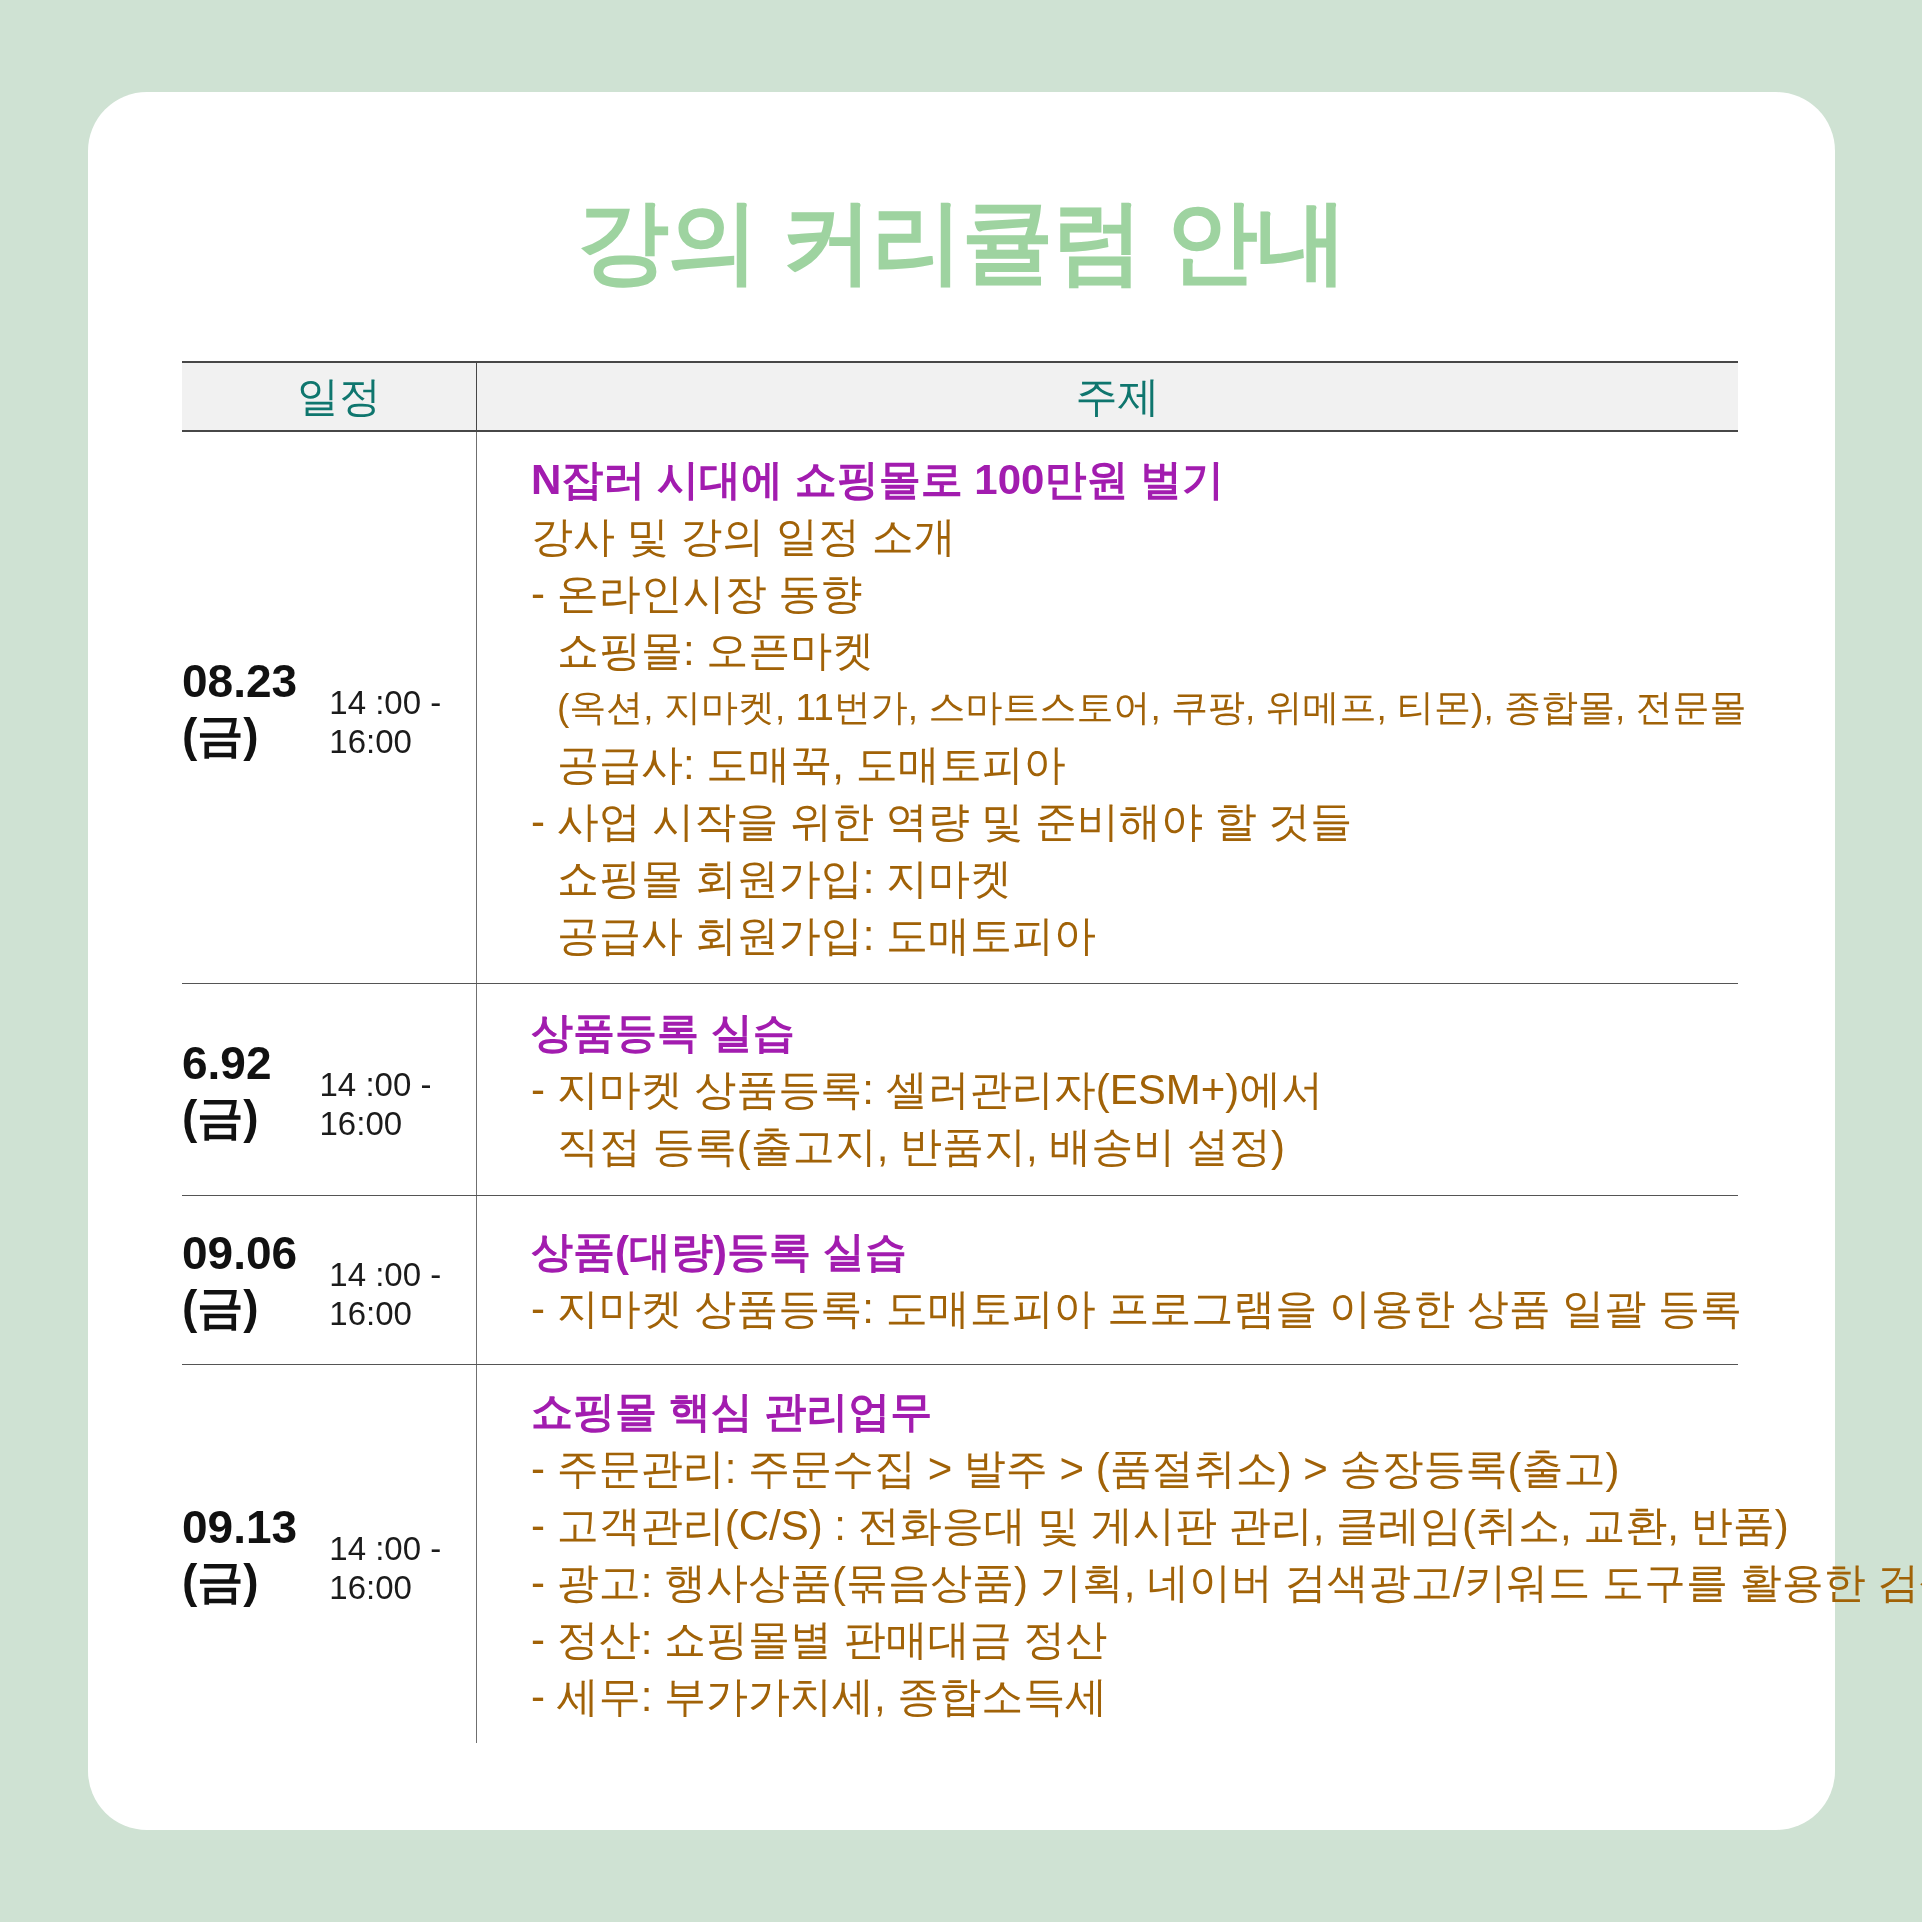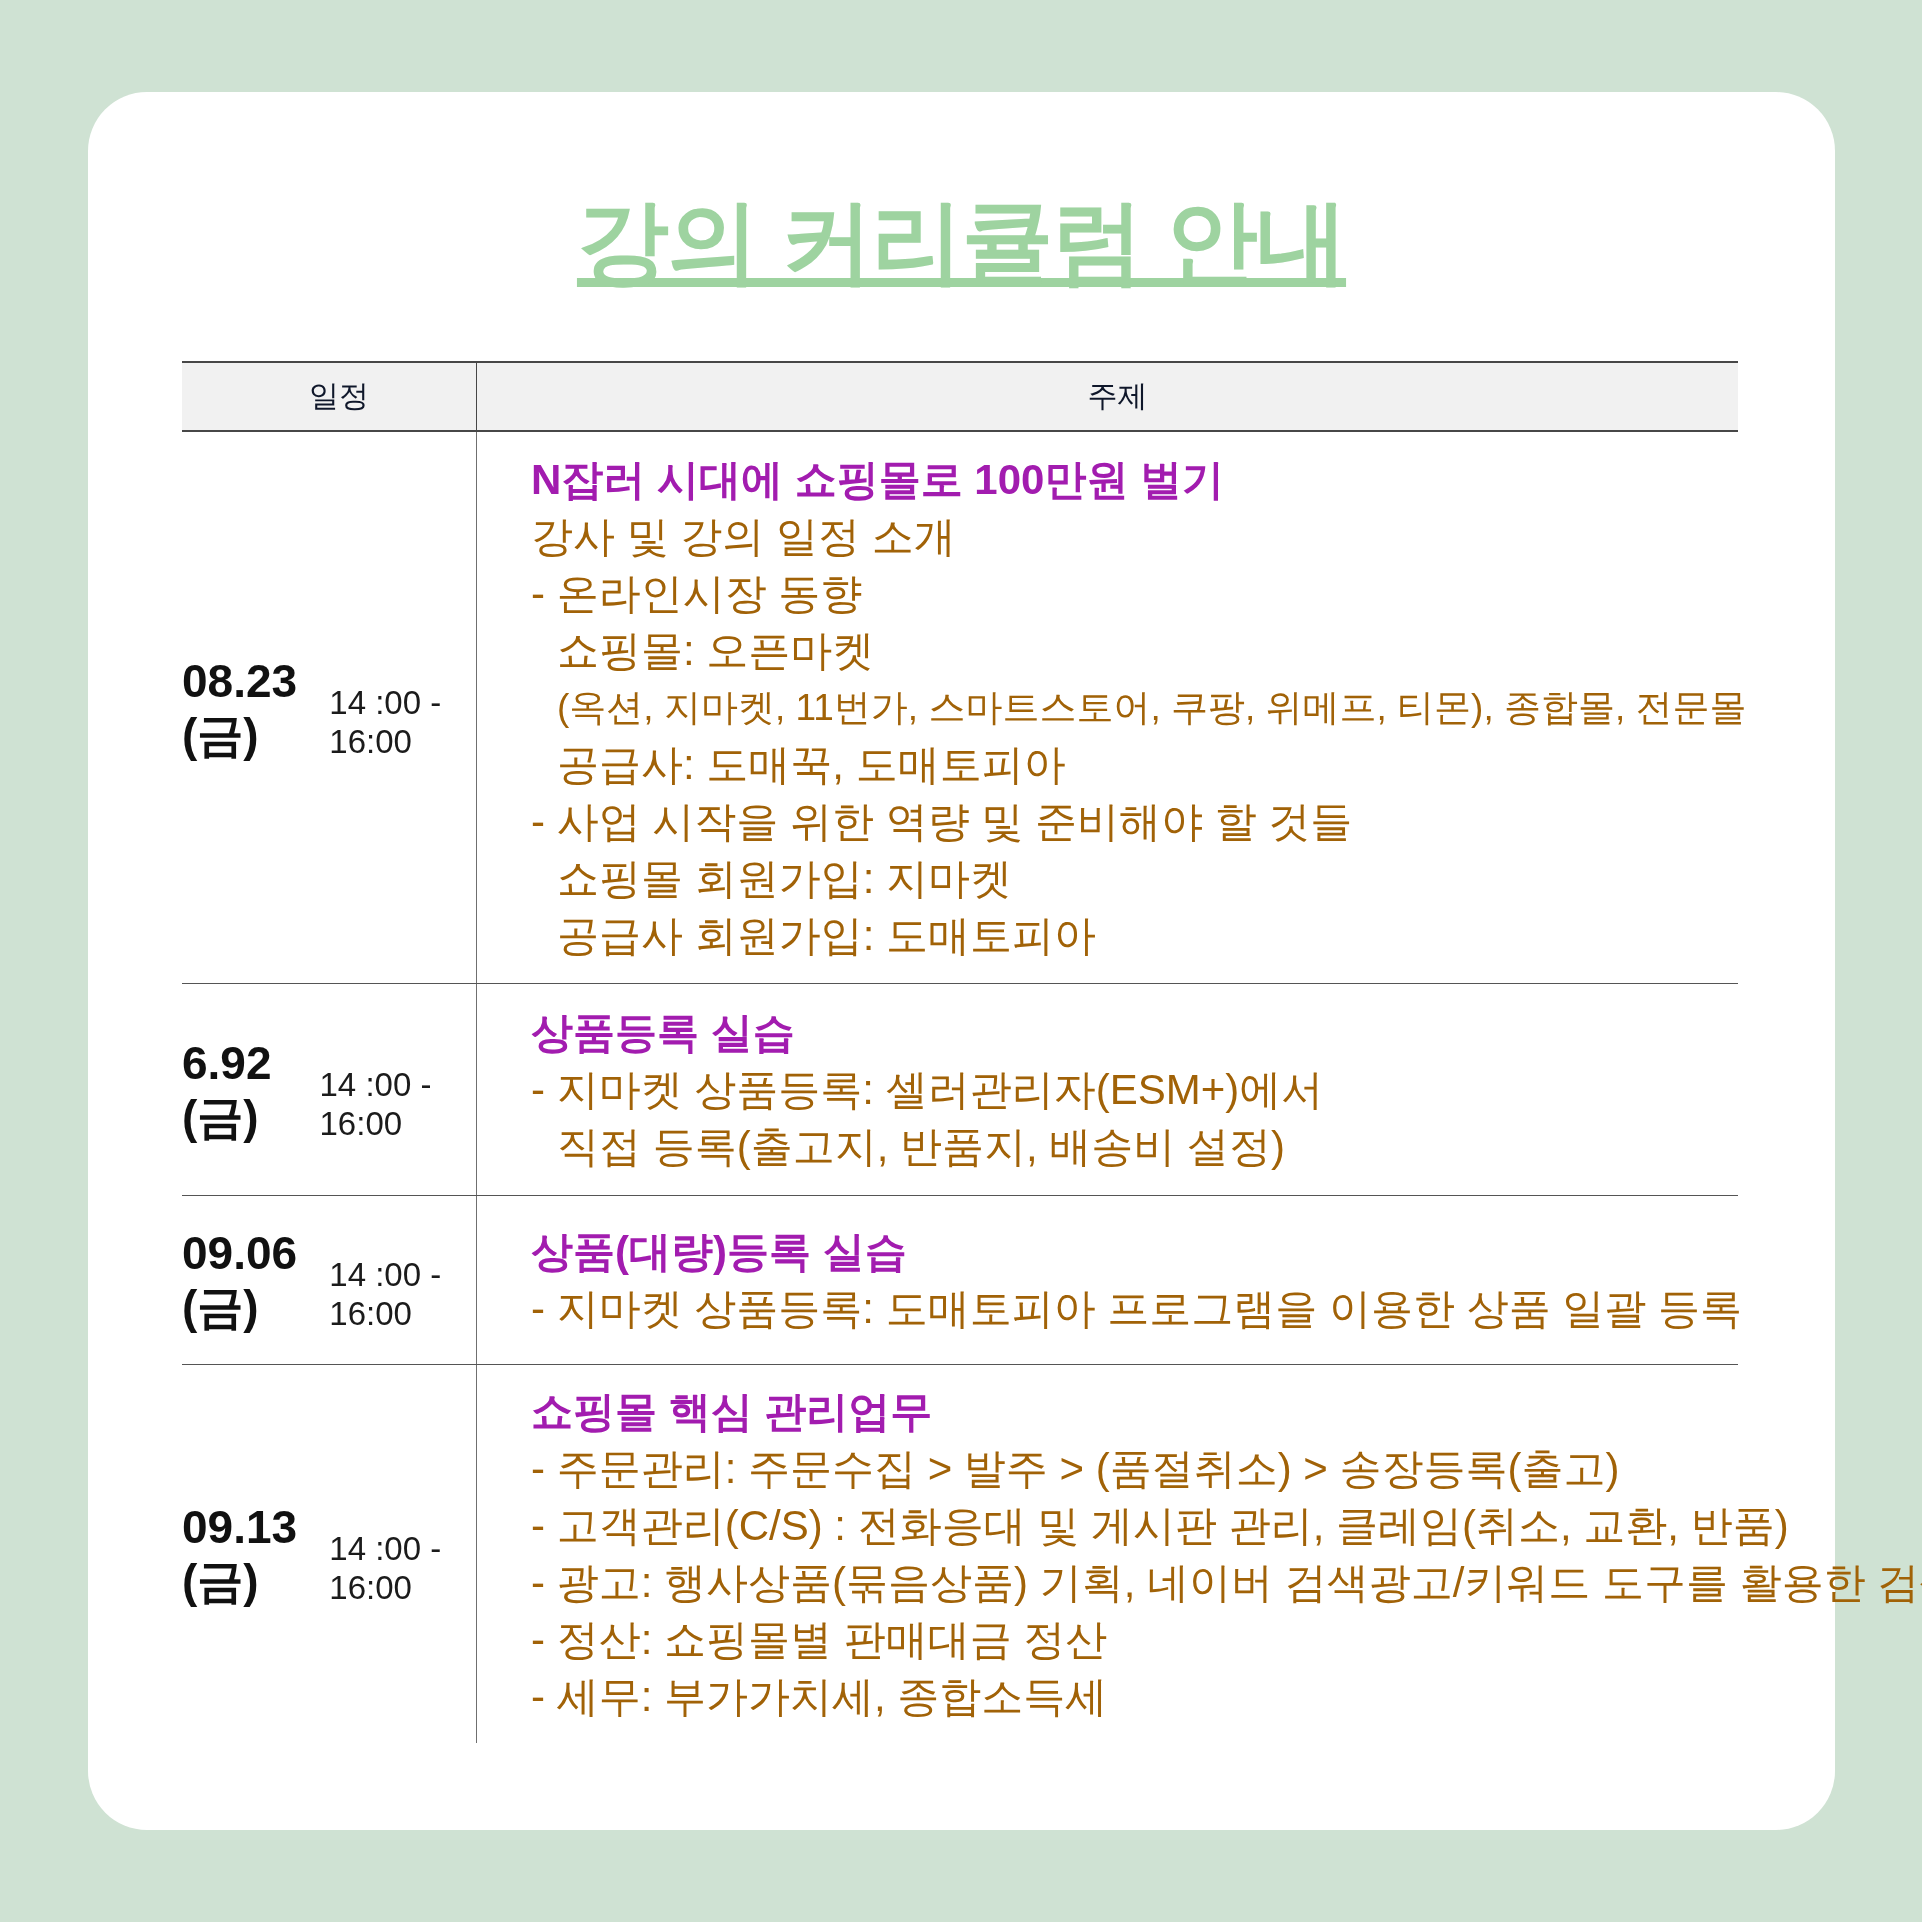--- a/index.html
+++ b/index.html
@@ -49,22 +49,22 @@
     height: 71px;
     background: #f1f1f1;
     border-top: 2.8px solid #474747;
     border-bottom: 2.8px solid #474747;
     box-sizing: border-box;
   }
   .header-row .cell {
     display: flex;
     align-items: center;
     justify-content: center;
-    font-size: 30px;
-    color: #0f172a;
+    font-size: 42px;
+    color: #0f766e;
     padding-left: 20px;
   }
   .date-col {
     flex: 0 0 295px;
     width: 295px;
     box-sizing: border-box;
     border-right: 1.8px solid #6f6f6f;
   }
   .header-row .date-col {
     border-right: 1.8px solid #474747;
@@ -114,21 +114,21 @@
   }
   .line.bold { font-weight: 700; color: #a21caf; }
   .line.small { font-size: 37px; }
   .line.indent-1 { padding-left: 26px; }
 </style>
 </head>
 <body style="background: rgb(207, 226, 211);">
 
 <div class="stage">
   <div class="card" style="background: rgb(255, 255, 255);">
-    <h1 class="title" style="color: rgb(158, 211, 160); text-decoration: underline;">강의 커리큘럼 안내</h1>
+    <h1 class="title" style="color: rgb(158, 211, 160);">강의 커리큘럼 안내</h1>
     <div class="table">
       <div class="header-row" style="background: rgb(241, 241, 241);">
         <div class="cell date-col">일정</div>
         <div class="cell topic-col">주제</div>
       </div>
       <div id="rows">
   <div class="row">
     <div class="cell date-col">
       <div class="date">08.23 (금)</div>
       <div class="time">14 :00 - 16:00</div>

